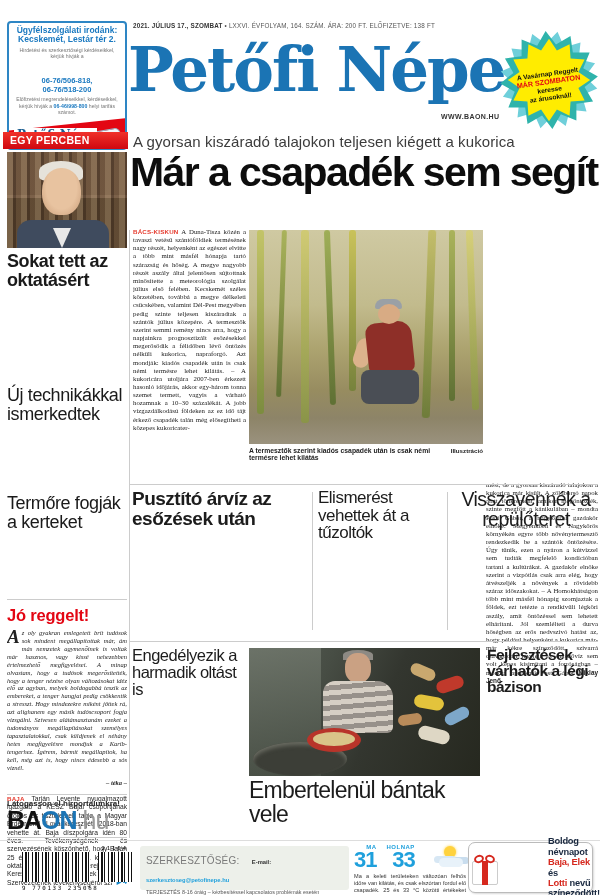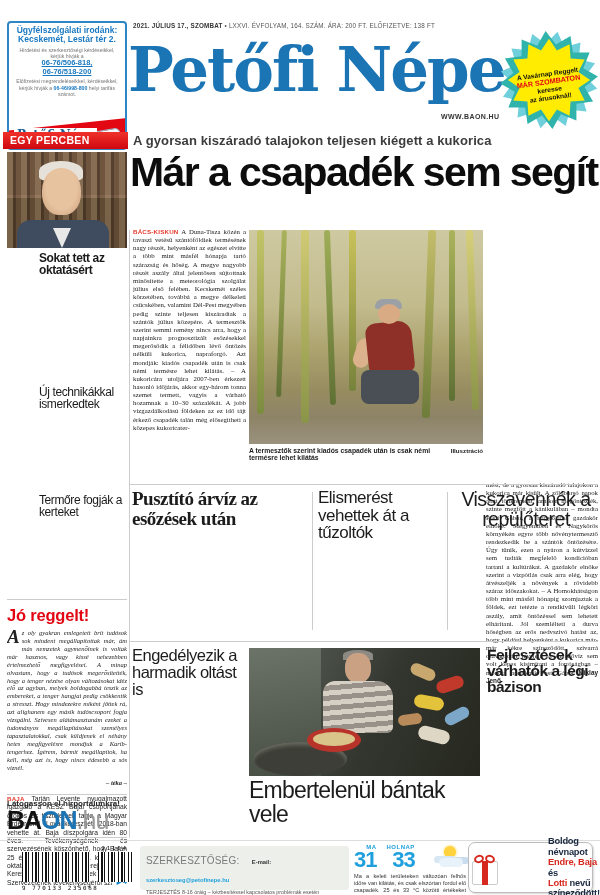--- a/index.html
+++ b/index.html
@@ -4,21 +4,21 @@
 <style>
   * { margin:0; padding:0; box-sizing:border-box; }
   body { background:#fff; font-family:"Liberation Sans", sans-serif; }
   .page { position:relative; width:600px; height:895px; background:#fff; overflow:hidden; }
   .abs { position:absolute; }
 
   
   .service-box { left:7px; top:21px; width:120px; height:129px; border:2px solid #2e86c4; border-radius:4px; background:#fff; text-align:center; overflow:hidden; }
   .sb-t { color:#1a79c0; font-weight:bold; font-size:8.5px; line-height:1.1; margin-top:3px; }
   .sb-note { color:#777; font-size:5.2px; line-height:1.2; margin-top:2px; padding:0 6px; }
-  .sb-phone { color:#1a79c0; font-weight:bold; font-size:7.5px; line-height:1.15; margin-top:0;text-decoration:underline; }
+  .sb-phone { color:#1a79c0; font-weight:bold; font-size:7.5px; line-height:1.15; margin-top:18px; }
   .sb-inline-phone { color:#1a79c0; font-weight:bold; }
   .sb-bottom { position:absolute; left:0; right:0; bottom:0; height:30px; overflow:hidden; }
   .sb-red { position:absolute; left:-8px; bottom:8px; width:140px; height:16px; background:#e30613; transform:rotate(-6deg); }
   .sb-logo { position:absolute; left:5px; bottom:6px; font-family:"DejaVu Serif", serif; font-weight:bold; color:#1b5e91; font-size:12px; background:#fff; padding:0 3px; }
   .sb-logo-site { position:absolute; left:9px; bottom:1px; font-size:4px; font-weight:bold; color:#1a79c0; background:#fff; padding:0 2px;}
   .sb-roll { position:absolute; right:4px; bottom:5px; width:34px; height:13px; background:linear-gradient(180deg,#f4f7fa 0 30%,#dfe8f0 30% 55%,#bcd2e4 55% 70%,#eef3f8 70%); border:1px solid #9db6c9; border-radius:6px; transform:rotate(-10deg); }
 
   .dateline { left:133px; top:22px; width:460px; font-size:6.3px; color:#555; letter-spacing:.2px; }
   .dateline b { color:#333; }
   .logo { left:128px; top:26px; width:410px; font-family:"DejaVu Serif", serif; font-weight:bold; font-size:61px; letter-spacing:-2px; color:#1b74b4; line-height:1.45; white-space:nowrap; }
@@ -26,21 +26,21 @@
 
   .starburst { left:500px; top:31px; width:98px; height:108px; }
   .starburst svg { position:absolute; inset:0; }
   .star-text { position:absolute; inset:0; display:flex; flex-direction:column; justify-content:center; align-items:center; transform:rotate(-8deg); text-align:center; line-height:1.18; padding-top:2px; }
   .st1 { font-size:6.6px; font-weight:bold; color:#111; }
   .st2 { font-size:7.2px; font-weight:bold; color:#e30613; }
   .st3 { font-size:6.6px; font-weight:bold; color:#111; }
 
   
   .one-minute { left:3px; top:132px; width:125px; height:17px; background:linear-gradient(180deg,#f0322a,#cf0710); color:#fff; font-weight:bold; font-size:10.5px; line-height:17px; padding-left:7px; letter-spacing:.3px; }
-  .lead-kicker { left:133px; top:133px; width:465px; font-size:13px; font-weight:bold; color:#3c3c3c; letter-spacing:.1px; }
+  .lead-kicker { left:133px; top:133px; width:465px; font-size:15px; font-weight:normal; color:#3c3c3c; letter-spacing:.1px; }
   .lead-headline { left:130px; top:150px; width:470px; font-size:41px; font-weight:bold; color:#0d0d0d; letter-spacing:-1.6px; line-height:1.1; white-space:nowrap; }
 
   .vrule { width:1px; background:#ccc; }
   .hrule { height:1px; background:#ccc; }
 
   .serif-col { font-family:"Liberation Serif", serif; font-size:6.8px; line-height:1.2; text-align:justify; color:#1c1c1c; overflow:hidden; position:relative; }
   .sans-col { font-size:6.8px; line-height:1.25; text-align:justify; color:#1c1c1c; overflow:hidden; position:relative; }
   .tag { font-family:"Liberation Sans", sans-serif; font-weight:bold; color:#e5392c; font-size:6.2px; letter-spacing:.2px; }
   .pref { position:absolute; right:0; bottom:0; background:#fff; padding-left:5px; color:#1586c8; font-weight:bold; font-size:7px; font-family:"Liberation Sans", sans-serif; }
   .pref::before { content:"▶ "; font-size:6px; }
@@ -74,21 +74,21 @@
   .pm-wall { position:absolute; left:0; top:0; width:72px; height:100%; background:linear-gradient(180deg,#70776c,#495046); opacity:.8; }
   .pm-head { position:absolute; left:96px; top:5px; width:26px; height:30px; background:#caa183; border-radius:45%; }
   .pm-hair { position:absolute; left:94px; top:2px; width:30px; height:10px; background:#8d8a84; border-radius:50% 50% 0 0; }
   .pm-shirt { position:absolute; left:74px; top:33px; width:70px; height:52px; background:repeating-linear-gradient(175deg,#d6cfc4 0 5px,#97918a 5px 10px); border-radius:12px 16px 6px 6px; }
   .pm-sieve { position:absolute; left:58px; top:80px; width:54px; height:24px; background:#b8342a; border-radius:50%; }
   .pm-grain { position:absolute; left:64px; top:84px; width:42px; height:14px; background:#d9c489; border-radius:50%; }
   .pm-bowl { position:absolute; left:4px; top:94px; width:94px; height:34px; background:#3c3e37; border-radius:50%; box-shadow:inset 0 3px 4px #6a6c62; }
   .insole { position:absolute; border-radius:8px; }
 
   
-  .sb-art-title { left:7px; width:120px; font-size:12px; line-height:1.04; color:#1a1a1a; letter-spacing:-.4px;margin-left:32px; }
+  .sb-art-title { left:7px; width:120px; font-size:18px; line-height:1.04; color:#1a1a1a; letter-spacing:-.4px; }
   .sb-art-body { left:7px; width:120px; }
   .morning-title { left:7px; top:606px; font-size:16.5px; font-weight:bold; color:#e30613; letter-spacing:-.2px; }
   .morning-body { left:7px; top:629px; width:120px; height:158px; font-family:"Liberation Serif", serif; font-style:italic; font-size:6.5px; line-height:1.22; text-align:justify; color:#222; overflow:hidden; position:absolute; }
   .dropcap { float:left; font-size:19px; line-height:.85; font-weight:bold; padding-right:2px; font-style:italic; }
   .morning-sig { position:absolute; right:0; bottom:0; background:#fff; padding-left:5px; font-weight:bold; font-size:6.5px; font-style:italic; }
   .portal-label { left:7px; top:799px; width:120px; font-size:8px; font-weight:bold; color:#222; }
   .portal-logo { left:7px; top:806px; width:120px; font-size:25px; letter-spacing:-1px; }
   .pl-ba { font-weight:bold; color:#111; }
   .pl-on { font-weight:bold; color:#1b74b4; }
   .pl-hu { color:#9a9a9a; }
@@ -250,21 +250,21 @@
   <div class="abs barcode">
     <div class="bc-top">21164</div>
     <div class="bc-bars" style="width:68px;"></div>
     <div class="bc-bars" style="left:76px; width:34px;"></div>
     <div class="bc-digits">9 770133 235068</div>
   </div>
 
   <div class="abs vrule" style="left:129px; top:230px; height:608px;"></div>
   <div class="abs hrule" style="left:130px; top:484px; width:468px;"></div>
 
-  <div class="abs mid-title" style="left:132px; top:489px; width:180px; font-size:19px; font-weight:bold;font-family:Liberation Serif, serif;">Pusztító árvíz az esőzések után</div>
+  <div class="abs mid-title" style="left:132px; top:489px; width:180px; font-size:19px; font-weight:bold;">Pusztító árvíz az esőzések után</div>
 
   <div class="abs vrule" style="left:312px; top:492px; height:138px;"></div>
 
   <div class="abs mid-title" style="left:318px; top:489px; width:124px; font-size:17px;">Elismerést vehettek át a tűzoltók</div>
 
   <div class="abs vrule" style="left:447px; top:492px; height:138px;"></div>
 
   <div class="abs mid-title" style="left:453px; top:489px; width:146px; font-size:19.5px;text-align:center;">Visszavennék a repülőteret</div>
 
   <div class="abs hrule" style="left:130px; top:641px; width:468px;"></div>
@@ -329,19 +329,19 @@
 
   <div class="abs nameday">
     <div class="gift">
       <div class="gift-box"></div>
       <div class="gift-ribbon"></div>
       <div class="gift-bow-l"></div>
       <div class="gift-bow-r"></div>
     </div>
     <div class="nd-text">
       <div>Boldog névnapot</div>
-      <div><span class="nd-red">Endre, Baja</span> <span>és</span></div>
+      <div><span class="nd-red">Baja, Elek</span> <span>és</span></div>
       <div><span class="nd-red">Lotti</span> <span>nevű</span></div>
       <div>színeződött!</div>
     </div>
   </div>
 
 </div>
 
 </body></html>

